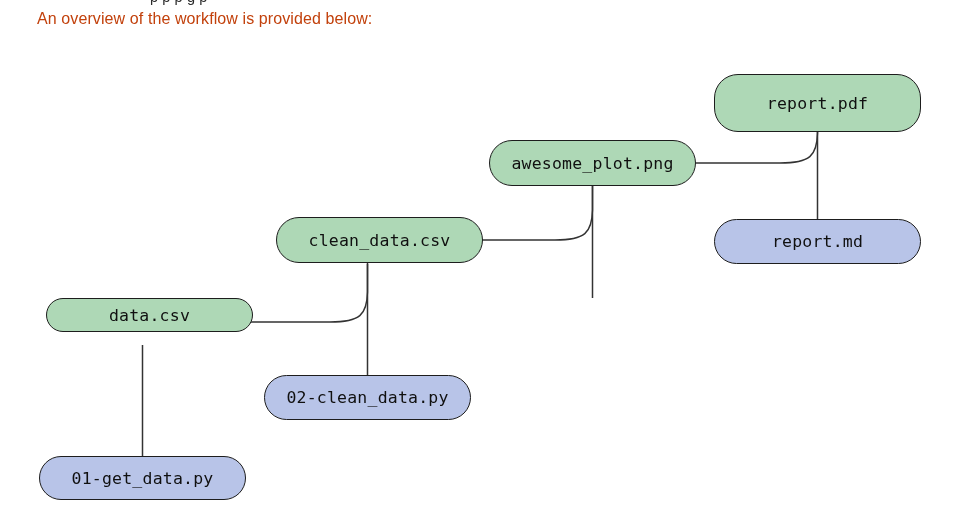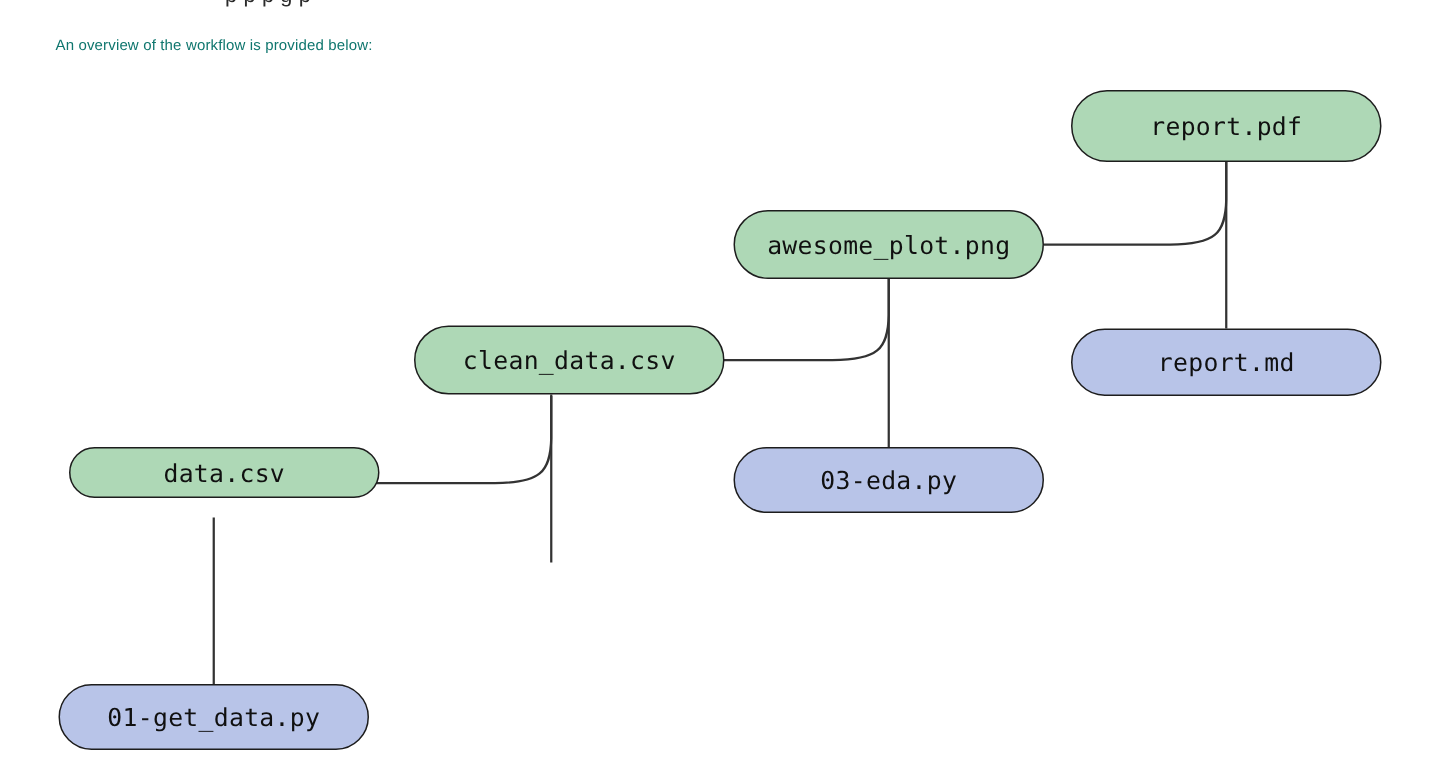--- a/index.html
+++ b/index.html
@@ -22,23 +22,23 @@
     top: -11px;
     font-size: 14.5px;
     color: #2b2b2b;
     white-space: nowrap;
     letter-spacing: 0.1px;
   }
 
   #intro-text {
     position: absolute;
     left: 37px;
-    top: 25px;
-    font-size: 10px;
-    color: #0f766e;
+    top: 10px;
+    font-size: 16px;
+    color: #c2410c;
     white-space: nowrap;
     letter-spacing: 0.1px;
   }
 
   
   #diagram {
     position: absolute;
     left: 0;
     top: 0;
     width: 954px;
@@ -95,24 +95,24 @@
       <path d="M 696 163 L 780 163 C 810 163 817 156 817.5 133 L 817.5 108"></path>
 
       <path d="M 817.5 108 L 817.5 219"></path>
     </g>
   </svg>
 
   <div class="node script" style="left:39px;  top:456px; width:207px; height:44px;">01-get_data.py</div>
 
   <div class="node data" style="left:46px;  top:298px; width:207px; height:34px;">data.csv</div>
 
+  <div class="node script" style="left:264px; top:375px; width:207px; height:45px;">02-clean_data.py</div>
 
   <div class="node data" style="left:276px; top:217px; width:207px; height:46px;">clean_data.csv</div>
 
-  <div class="node script" style="left:489px; top:298px; width:207px; height:44px;">03-eda.py</div>
 
   <div class="node script" style="left:714px; top:219px; width:207px; height:45px;">report.md</div>
 
   <div class="node data" style="left:489px; top:140px; width:207px; height:46px;">awesome_plot.png</div>
 
-  <div class="node data" style="left:714px; top:60px;  width:207px; height:48px;">report.pdf</div>
+  <div class="node data" style="left:714px; top:74px;  width:207px; height:58px;">report.pdf</div>
 
 </div>
 
 </body></html>

